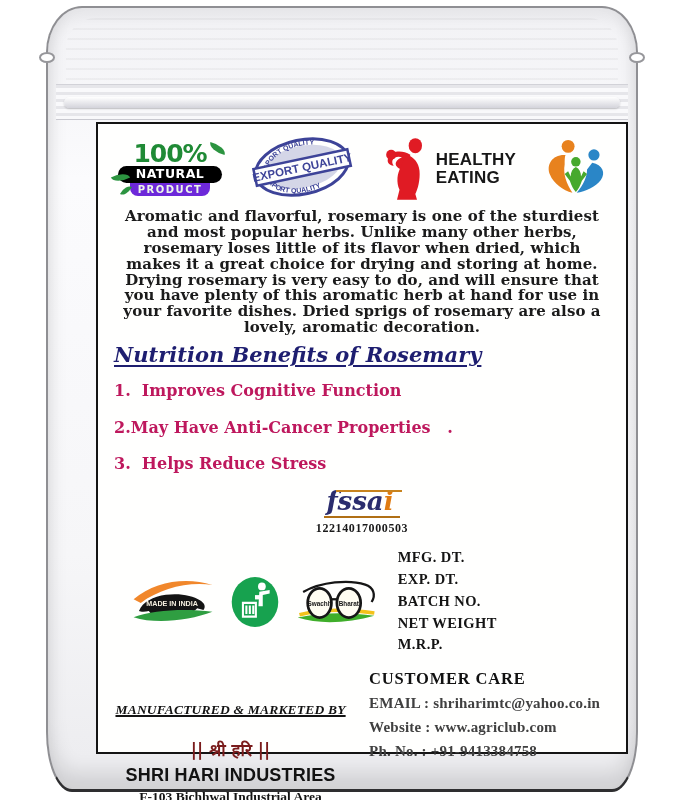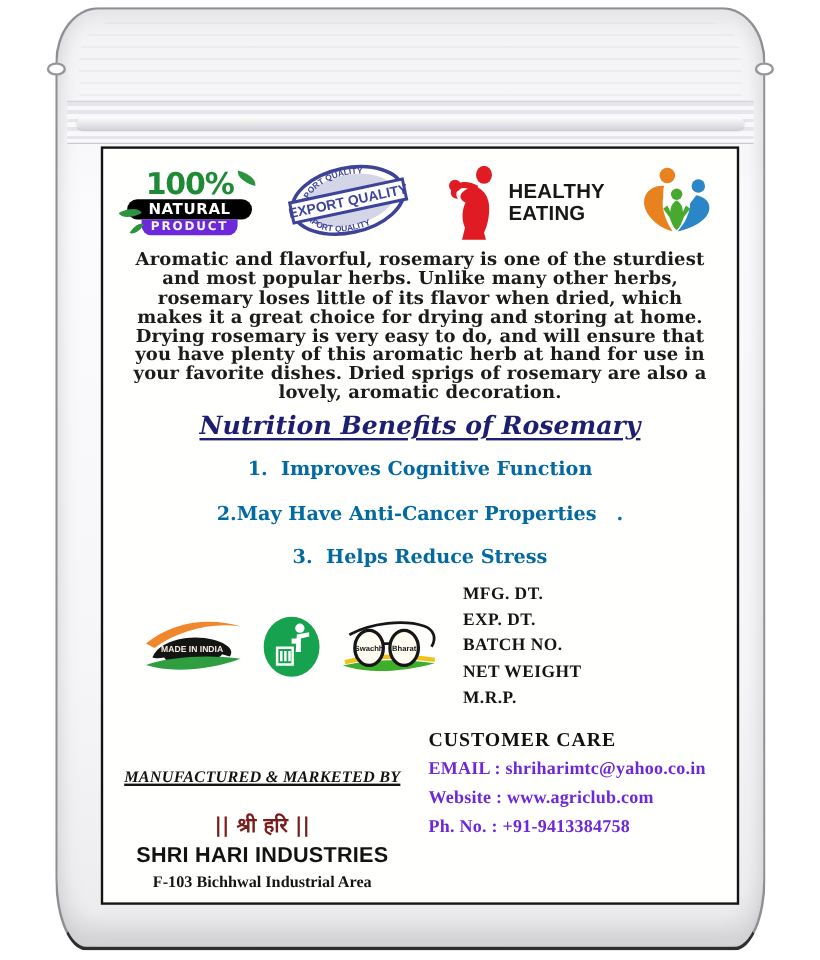--- a/index.html
+++ b/index.html
@@ -28,21 +28,21 @@
   .zipper-ridge {
     position:absolute; left:16px; right:16px; top:89px; height:11px;
     background: linear-gradient(180deg,#ffffff,#d4d4db);
     border-radius:6px; box-shadow:0 1px 2px rgba(0,0,0,0.18);
   }
   .notch { position:absolute; width:16px; height:11px; background:#ffffff; border:2px solid #97979b; border-radius:50%; top:44px; }
   .notch.left { left:-9px; } .notch.right { right:-9px; }
 
   
   .label {
-    position:absolute; left:36px; top:114px; width:532px; height:632px;
+    position:absolute; left:48px; top:114px; width:532px; height:632px;
     background:#fffffe; border:2.5px solid #141414;
     padding:8px 16px 6px; color:#1c1c1c;
   }
 
   
   .logos-row { display:flex; justify-content:space-between; align-items:center; height:74px; padding:0 4px; }
 
   .logo-natural { position:relative; text-align:center; width:104px; }
   .nb-100 { font:800 25px/0.95 "DejaVu Sans",sans-serif; color:#1f8a35; letter-spacing:-1px; }
   .nb-natural { background:#000000; color:#fff; font:800 12.5px/1.35 "DejaVu Sans",sans-serif; padding:0 6px; border-radius:9px; letter-spacing:0.5px; }
@@ -56,26 +56,26 @@
   .he-text { font:800 17px/1.05 "Liberation Sans",sans-serif; color:#171717; letter-spacing:0.2px; }
 
   
   .intro {
     margin-top:3px; text-align:center;
     font:700 15px/1.06 "DejaVu Serif",serif; letter-spacing:0.1px; color:#1b1b1b;
   }
 
   
   .benefits-heading {
-    margin-top:6px; text-align:center;
+    margin-top:6px; text-align:left;
     font:italic 800 21px/1.2 "DejaVu Serif",serif; color:#1e1e70;
     text-decoration:underline; text-decoration-thickness:2px; text-underline-offset:3px;
   }
   .benefit-item {
-    text-align:center; font:700 16px/1.2 "DejaVu Serif",serif; color:#0369a1;
+    font:700 16px/1.2 "DejaVu Serif",serif; color:#be185d;
     margin-top:17px; white-space:pre-wrap;
   }
   .benefit-item.first { margin-top:14px; }
 
   
   .fssai-block { text-align:center; margin-top:12px; }
   .fssai-word { position:relative; display:inline-block; font:italic 700 26px/1 "DejaVu Serif",serif; color:#2b2d6e; padding:3px 6px 2px 2px; border-bottom:2.5px solid #b06f14; }
   .fssai-word::before { content:""; position:absolute; top:5px; left:12px; right:-2px; height:2.5px; background:#c8831e; }
   .fssai-i { color:#e07b12; }
   .fssai-num { margin-top:3px; font:700 12px/1.2 "Liberation Serif",serif; letter-spacing:0.6px; color:#1a1a1a; }
@@ -88,21 +88,21 @@
 
   
   .bottom-row { display:flex; margin-top:10px; }
   .mfr-col { width:47%; text-align:center; padding-top:2px; }
   .mfr-heading { font:italic 800 13.5px/1.2 "Liberation Serif",serif; letter-spacing:0.2px; text-decoration:underline; text-decoration-thickness:1.5px; color:#131313;margin-top:34px; }
   .mfr-devanagari { margin-top:22px; font:700 17px/1.2 "DejaVu Sans",sans-serif; color:#7a1c1c; }
   .mfr-company { margin-top:4px; font:700 18px/1.15 "Liberation Sans",sans-serif; letter-spacing:0.2px; color:#121212; }
   .mfr-addr { margin-top:3px; font:700 13.5px/1.35 "Liberation Serif",serif; color:#141414; }
   .care-col { width:53%; padding-left:22px; padding-top:2px; }
   .care-heading { font:700 16.5px/1.3 "Liberation Serif",serif; letter-spacing:0.8px; color:#111; }
-  .care-line { margin-top:5px; font:700 15px/1.25 "Liberation Serif",serif; letter-spacing:0.2px; color:#6d28d9; }
+  .care-line { margin-top:5px; font:700 15px/1.25 "Liberation Serif",serif; letter-spacing:0.2px; color:#404040; }
 </style>
 </head>
 <body>
 
 <div class="scene">
   <div class="pouch">
     <div class="pouch-creases"></div>
     <div class="zipper"></div>
     <div class="zipper-ridge"></div>
     <div class="notch left"></div>
@@ -165,20 +165,24 @@
         </div>
       </div>
 
       <p class="intro">Aromatic and flavorful, rosemary is one of the sturdiest and most popular herbs. Unlike many other herbs, rosemary loses little of its flavor when dried, which makes it a great choice for drying and storing at home. Drying rosemary is very easy to do, and will ensure that you have plenty of this aromatic herb at hand for use in your favorite dishes. Dried sprigs of rosemary are also a lovely, aromatic decoration.</p>
 
       <div class="benefits-heading">Nutrition Benefits of Rosemary</div>
       <div class="benefit-item first">1.  Improves Cognitive Function</div>
       <div class="benefit-item">2.May Have Anti-Cancer Properties   .</div>
       <div class="benefit-item">3.  Helps Reduce Stress</div>
 
+      <div class="fssai-block">
+        <span class="fssai-word"><span>fssa</span><span class="fssai-i">i</span></span>
+        <div class="fssai-num">12214017000503</div>
+      </div>
 
       <div class="mid-row">
         <div class="stamps-row">
 
           <svg width="86" height="56" viewBox="0 0 96 62">
             <path d="M4 28 C28 8 62 3 92 12 C64 8 34 16 12 32 Z" fill="#f1872b"></path>
             <path d="M10 41 C14 31 26 25 40 23 C56 21 70 24 78 29 C83 32 85 36 82 40 L75 38 C72 42 67 43 62 41 L56 41 C48 43 40 44 33 43 L30 46 L24 45 L21 41 C17 42 12 42 10 41 Z" fill="#141414"></path>
             <text x="47" y="36" text-anchor="middle" font-size="8" font-weight="bold" fill="#f5efdf">MADE IN INDIA</text>
             <path d="M4 48 C26 40 62 38 92 42 C66 52 28 56 4 48 Z" fill="#2f9e41"></path>
           </svg>

